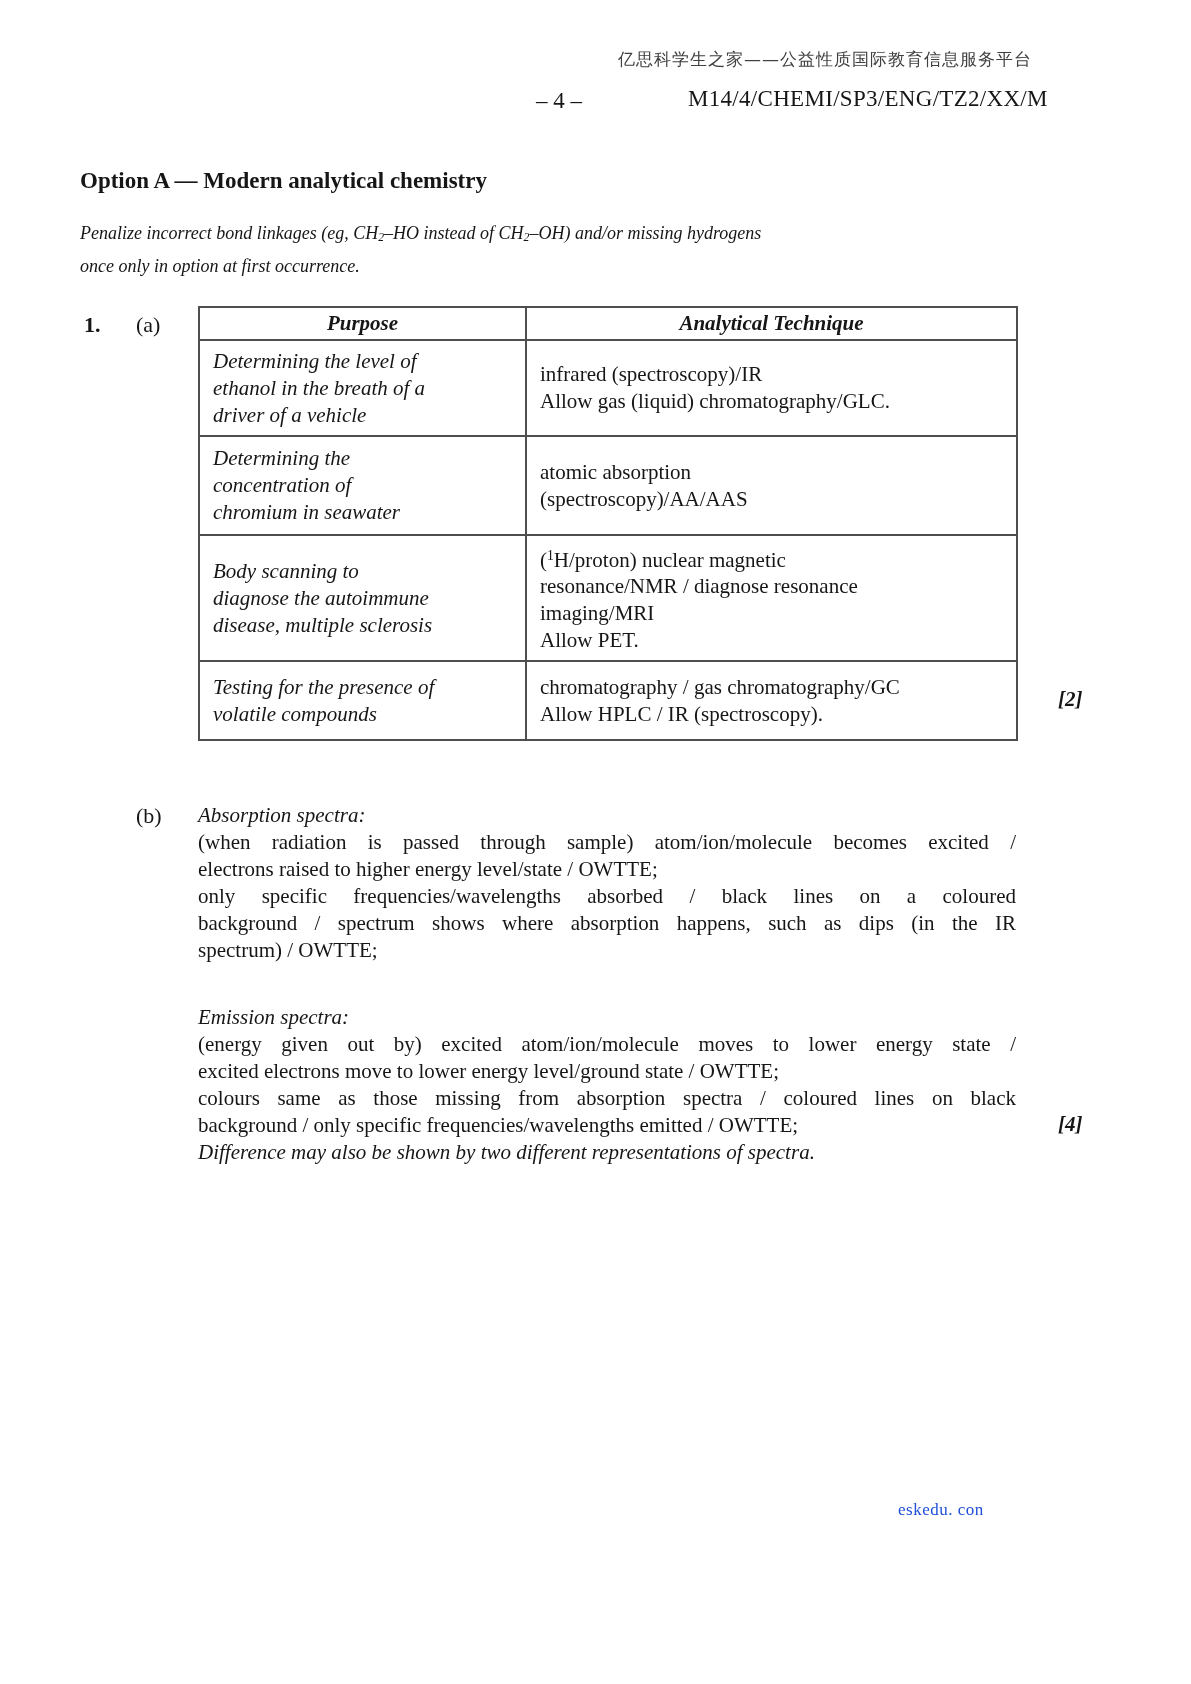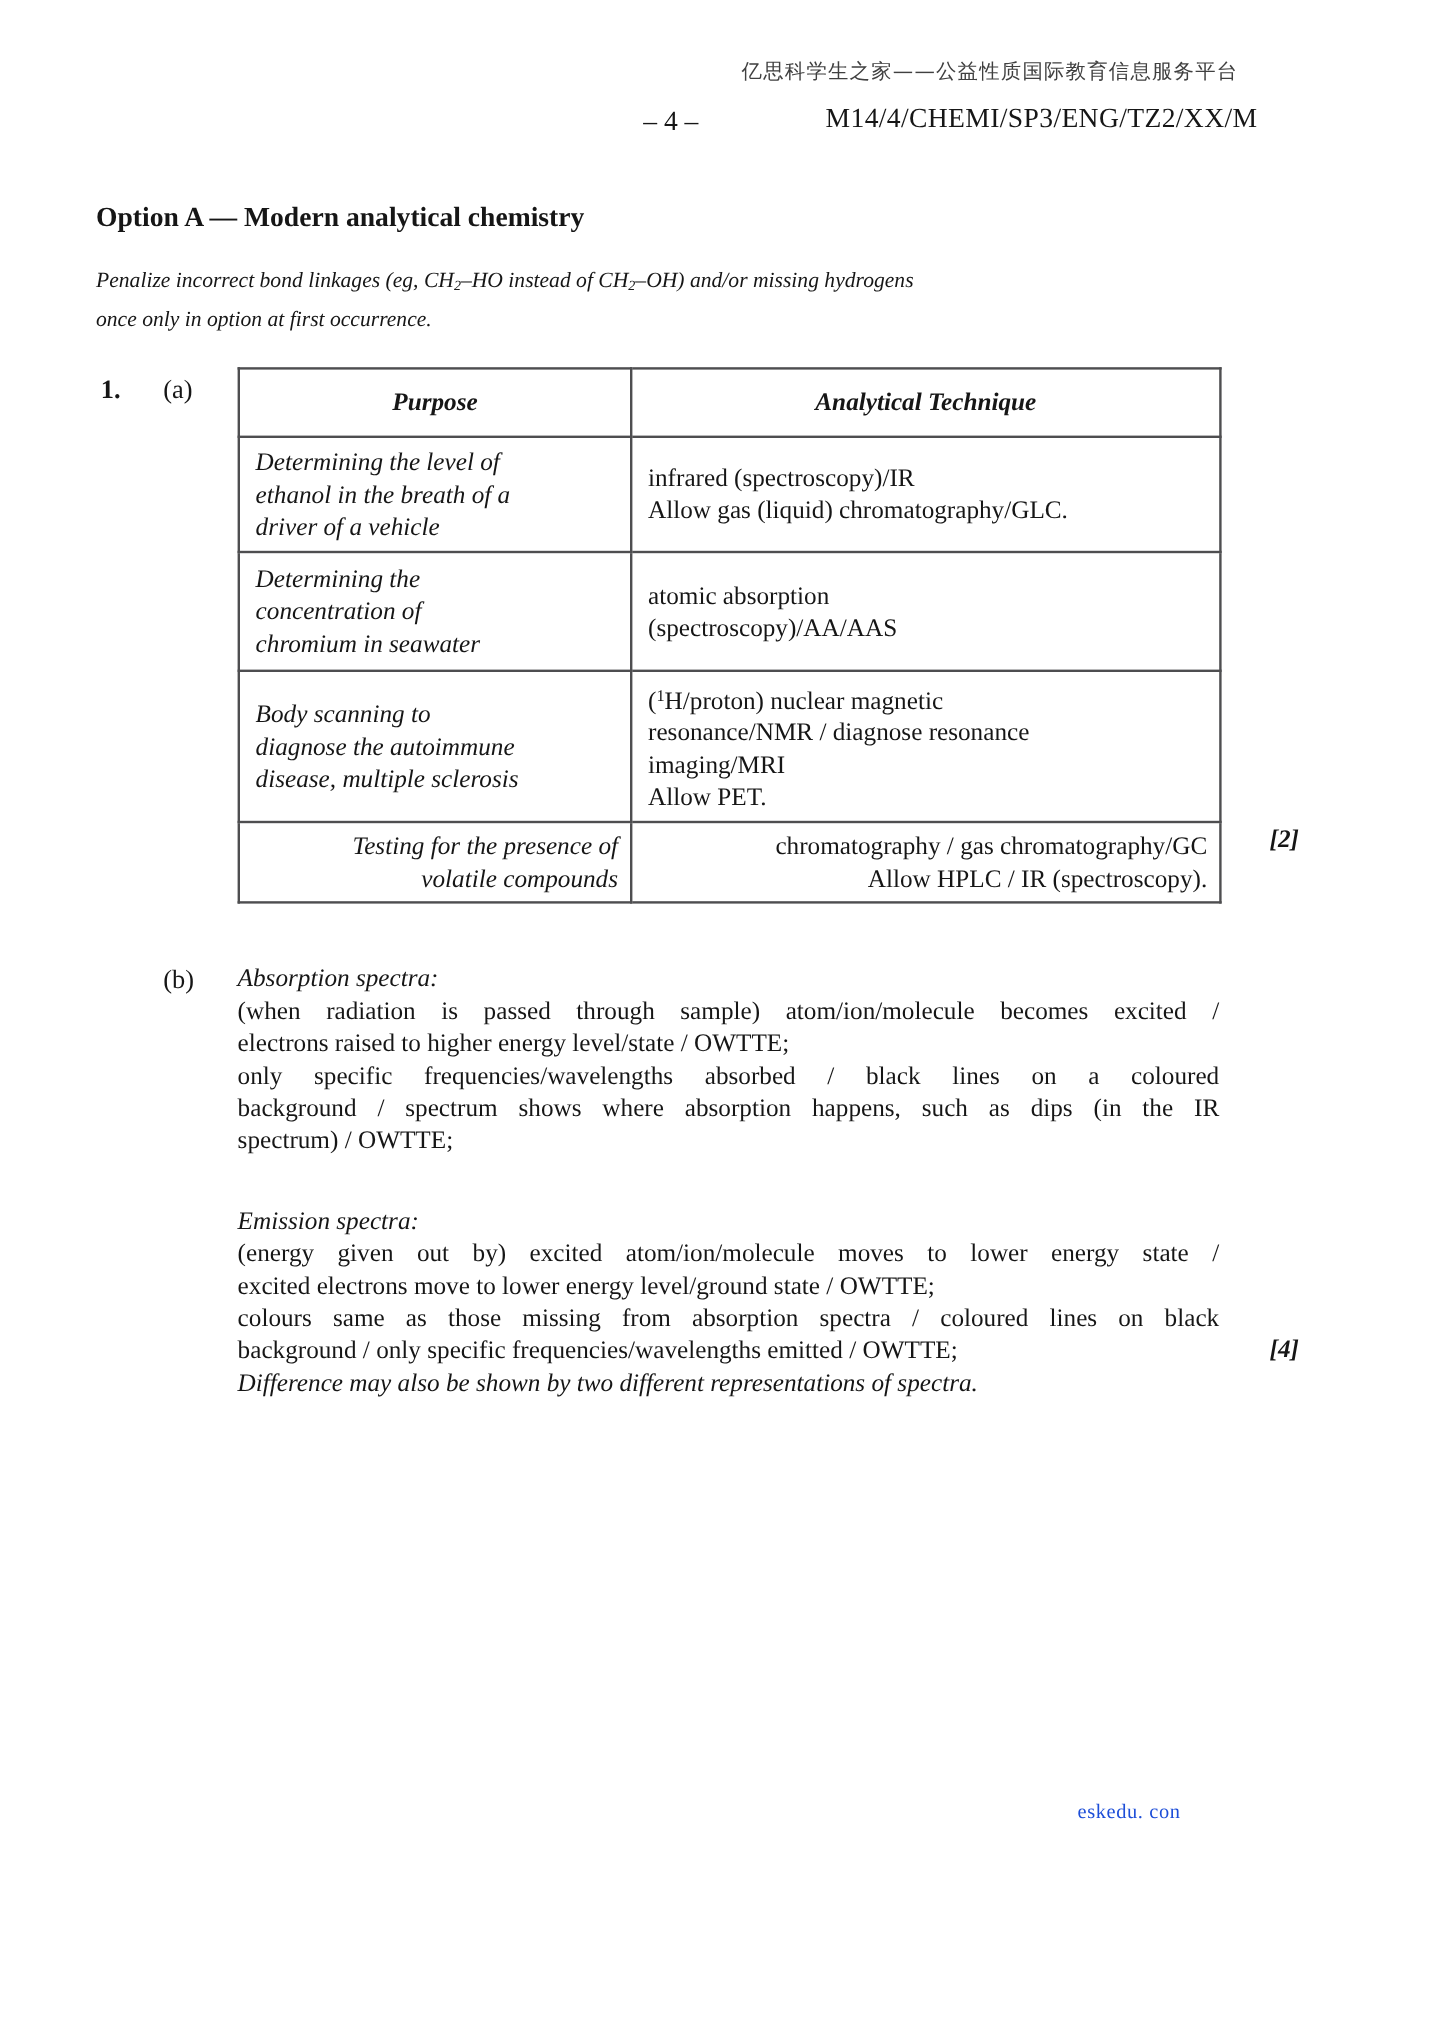--- a/index.html
+++ b/index.html
@@ -24,25 +24,25 @@
   .ms-table{
     position:absolute;left:198px;top:306px;width:818px;
     border-collapse:collapse;table-layout:fixed;
   }
   .ms-table col.c1{width:327px;}
   .ms-table col.c2{width:491px;}
   .ms-table th,.ms-table td{
     border:2px solid #4e4e50;font-size:21px;line-height:27px;
     padding:5px 10px 5px 13px;vertical-align:middle;box-sizing:border-box;
   }
-  .ms-table th{height:33px;text-align:center;font-weight:bold;font-style:italic;padding:14px;}
+  .ms-table th{height:33px;text-align:center;font-weight:bold;font-style:italic;padding:2px;}
   tr.r1 td{height:96px;}
   tr.r2 td{height:99px;}
   tr.r3 td{height:126px;}
-  tr.r4 td{height:67px;text-align:right;}
+  tr.r4 td{height:79px;}
   td.purpose{font-style:italic;}
   .tline{white-space:nowrap;}
   .marks{position:absolute;font-size:21px;font-weight:bold;font-style:italic;}
   .marks-2{left:1058px;top:687px;}
   .marks-4{left:1058px;top:1112px;}
   .award-note{position:absolute;left:198px;top:747px;font-size:21px;line-height:27px;}
   .b-content{position:absolute;left:198px;top:802px;width:818px;font-size:21px;line-height:27px;}
   .spec-title{font-style:italic;}
   .em-title{margin-top:40px;}
   .point{margin:0;}

